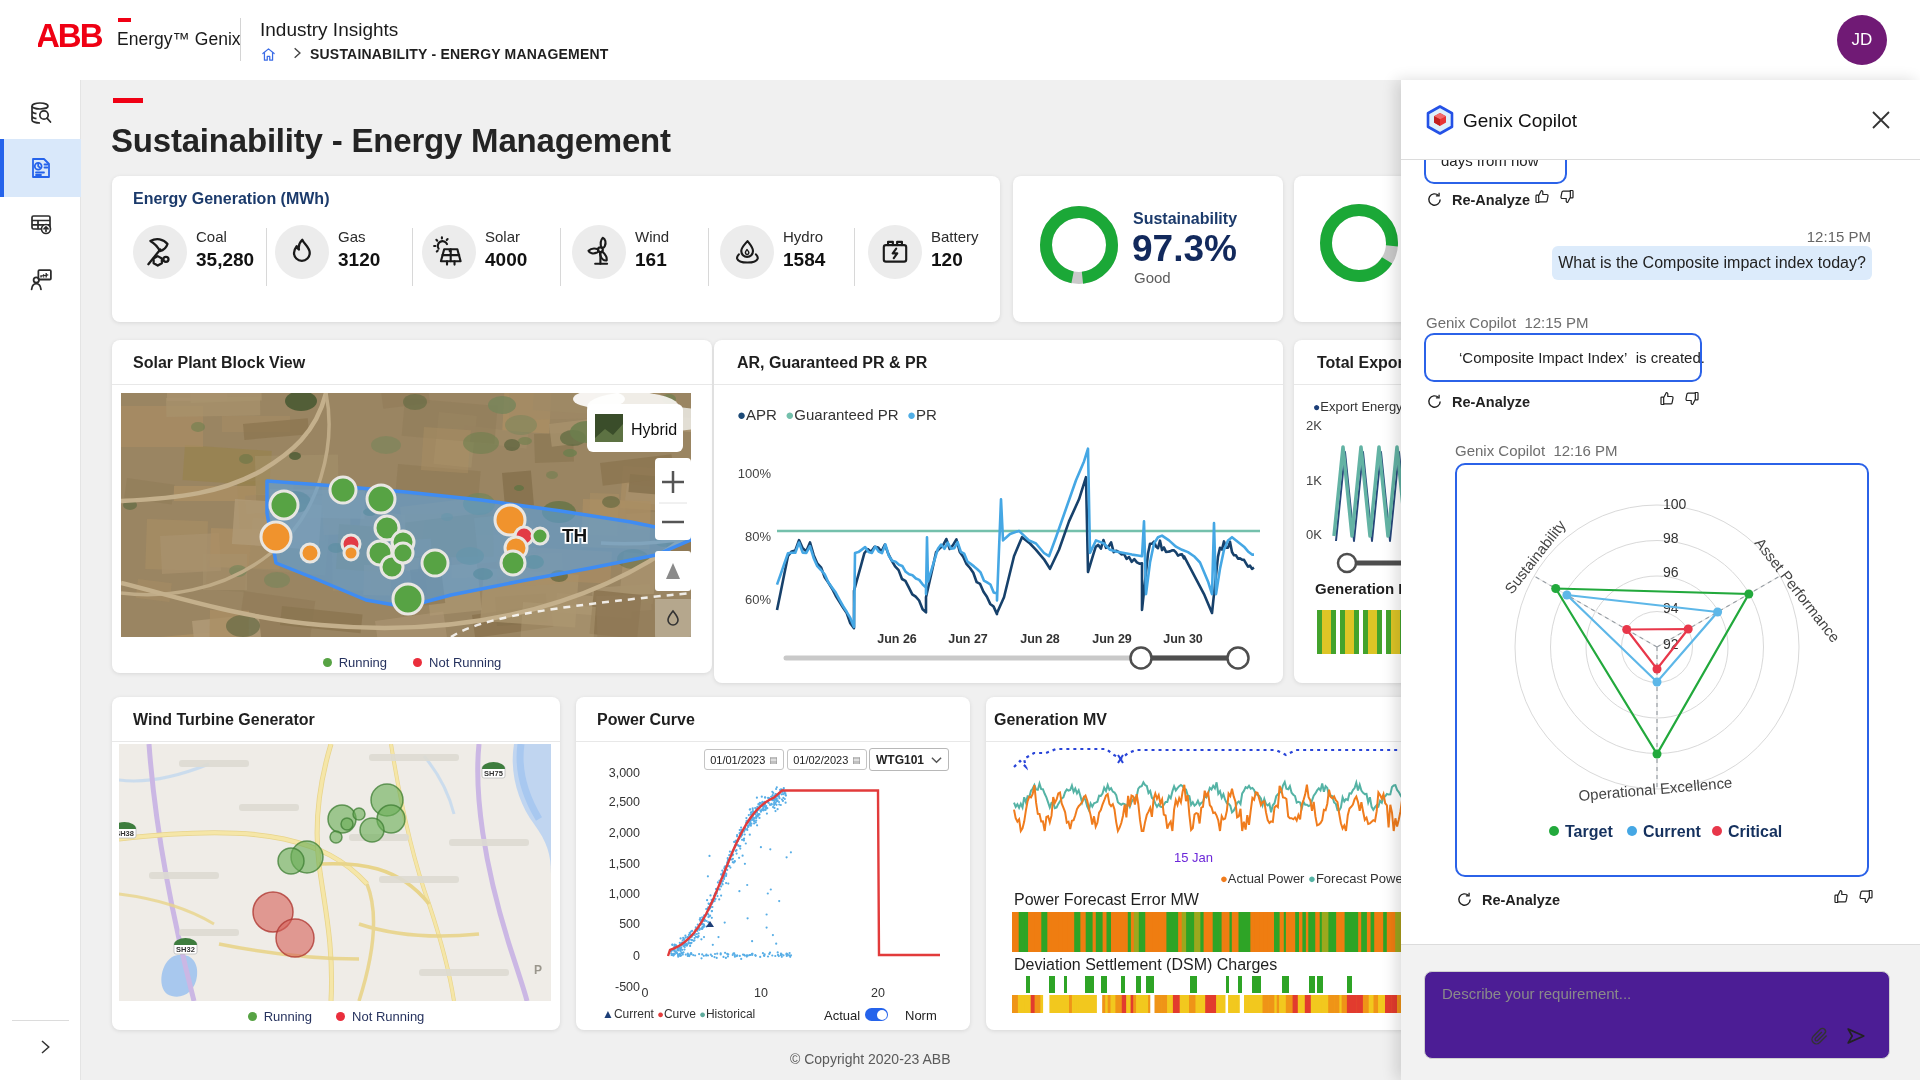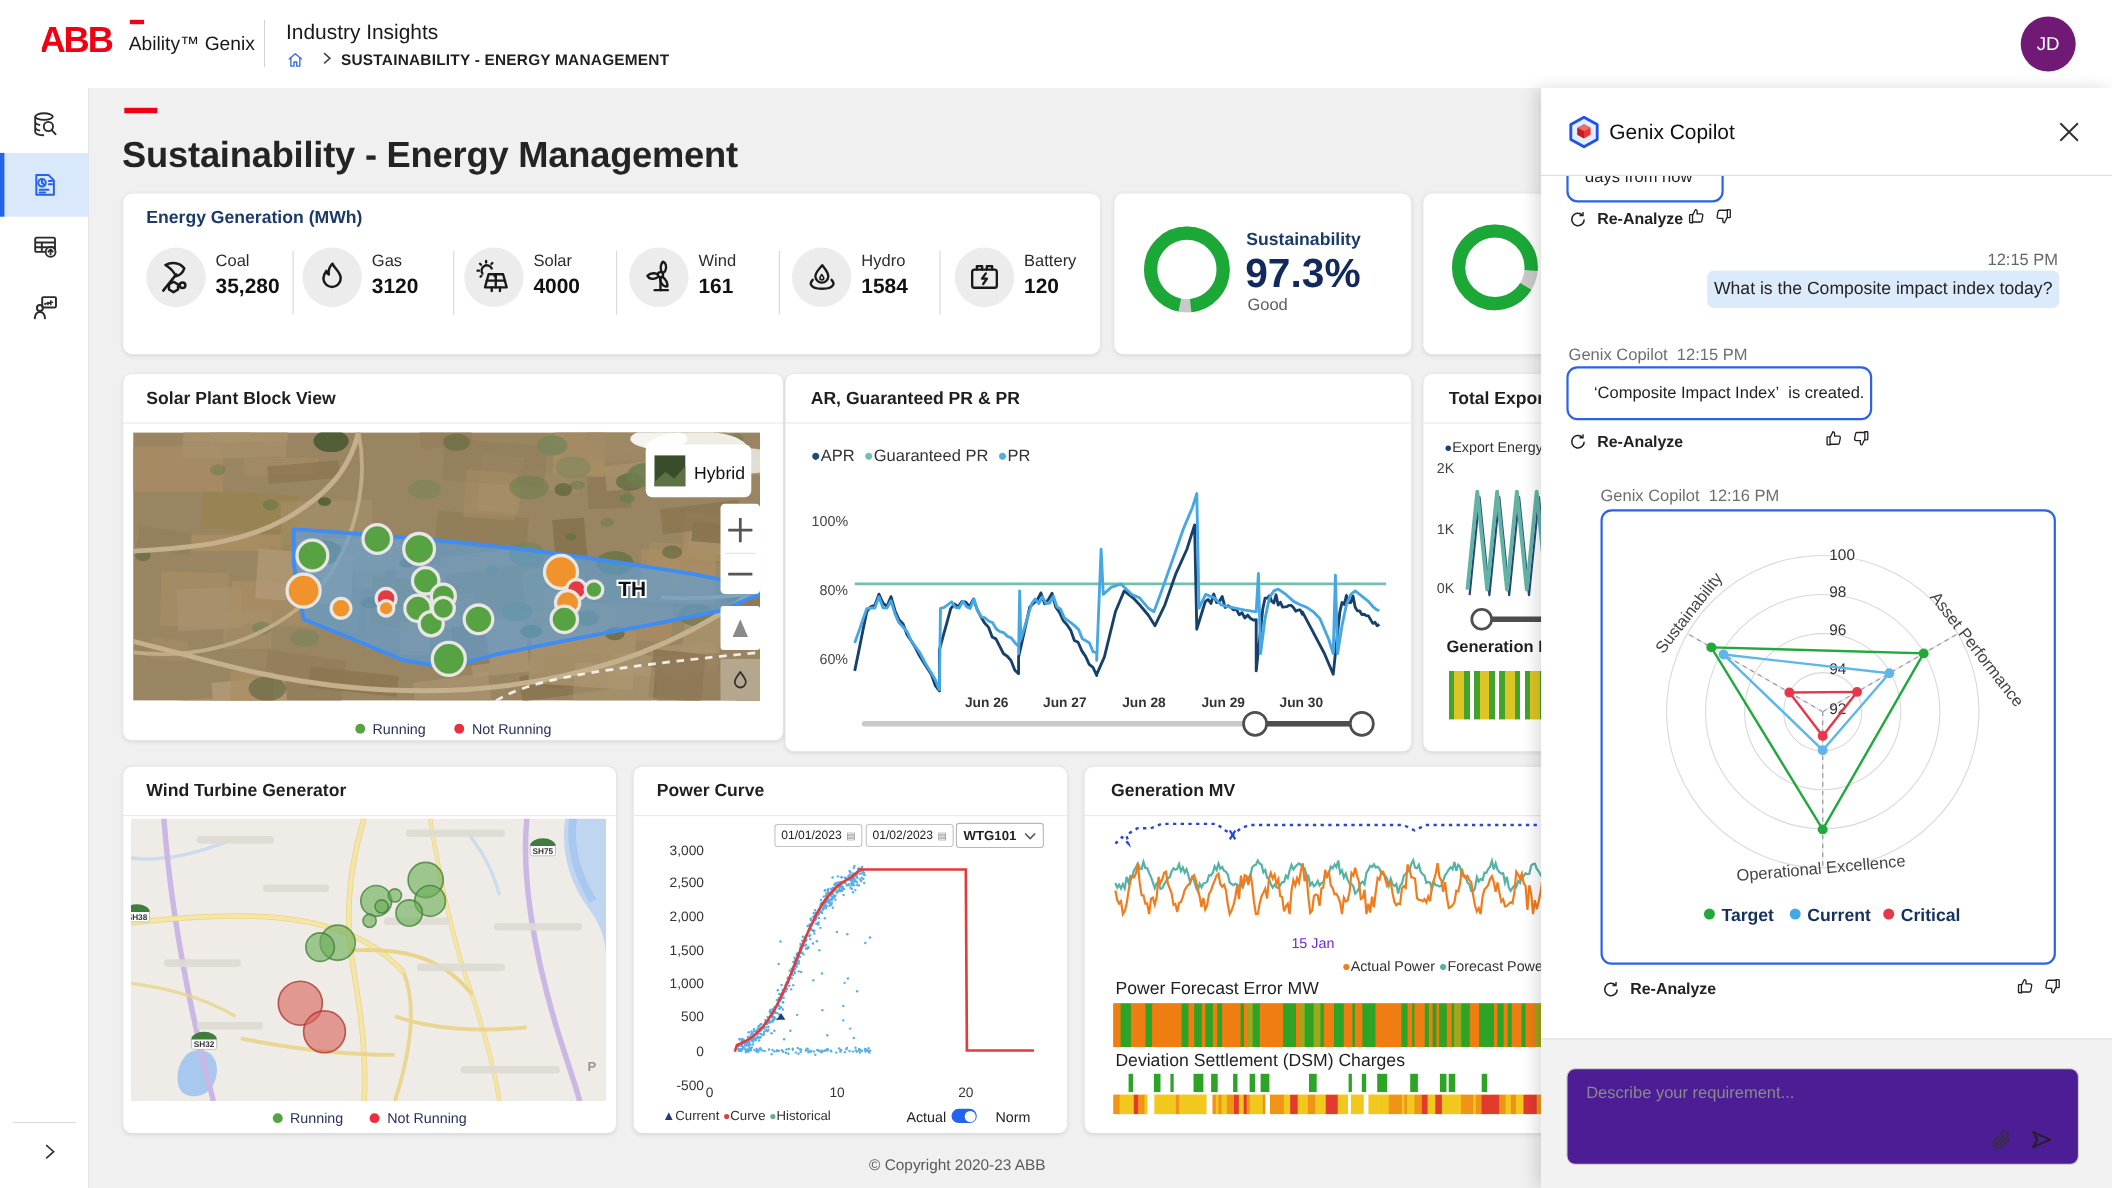--- a/index.html
+++ b/index.html
@@ -12,21 +12,21 @@
 svg{display:block}
 </style>
 </head>
 <body>
 
 <div class="abs" style="left:0;top:0;width:1920px;height:80px;background:#fff;z-index:30">
   <svg class="abs" style="left:38px;top:22px" width="68" height="28" viewBox="0 0 68 28">
     <text x="-2" y="25" font-family="Liberation Sans" font-size="33" font-weight="bold" fill="#ef0013" letter-spacing="-2">ABB</text>
   </svg>
   <div class="abs" style="left:118px;top:18px;width:13px;height:4px;background:#f00014"></div>
-  <div class="abs" style="left:117px;top:29px;font-size:17.5px;color:#1a1a1a">Ability™ Genix</div>
+  <div class="abs" style="left:117px;top:29px;font-size:17.5px;color:#1a1a1a">Energy™ Genix</div>
   <div class="abs" style="left:240px;top:18px;width:1px;height:43px;background:#d4d4d4"></div>
   <div class="abs" style="left:260px;top:19px;font-size:19px;color:#1a1a1a">Industry Insights</div>
   <svg class="abs" style="left:261px;top:47px" width="15" height="15" viewBox="0 0 24 24" fill="none" stroke="#3b6ce6" stroke-width="2" stroke-linecap="round" stroke-linejoin="round">
       <path d="M3 10.5 12 3l9 7.5"></path>
       <path d="M5.5 8.8V21h4.5v-6h4v6h4.5V8.8"></path>
     </svg>
   <svg class="abs" style="left:290px;top:46px" width="14" height="14" viewBox="0 0 24 24" fill="none" stroke="#444" stroke-width="2.4">
       <path d="M8 4l9 8-9 8"></path>
     </svg>
   <div class="abs" style="left:310px;top:46px;font-size:14px;font-weight:bold;letter-spacing:.2px;color:#1f1f1f">SUSTAINABILITY - ENERGY MANAGEMENT</div>
@@ -1098,21 +1098,21 @@
     </svg>
   <div class="abs" style="left:26px;top:310px;font-size:12px;color:#333"><span style="color:#1d3f78">▲</span>Current <span style="color:#e33c3c;font-size:11px">●</span>Curve <span style="color:#5eab9c;font-size:11px">●</span>Historical</div>
   <div class="abs" style="left:248px;top:311px;font-size:13px;color:#222">Actual</div>
   <div class="abs" style="left:289px;top:311px;width:23px;height:13px;border-radius:7px;background:#2563eb">
       <div class="abs" style="right:1.5px;top:1.5px;width:10px;height:10px;border-radius:50%;background:#fff"></div>
     </div>
   <div class="abs" style="left:329px;top:311px;font-size:13px;color:#222">Norm</div>
 </div>
 
 <div class="card" style="left:986px;top:697px;width:454px;height:333px;border-radius:8px 0 0 8px">
-  <div class="ctitle" style="left:24px">Generation MV</div>
+  <div class="ctitle" style="left:8px">Generation MV</div>
   <div class="cdiv"></div>
   <svg class="abs" style="left:0;top:0" width="454" height="333" viewBox="0 0 454 333">
       <path d="M28.0 105.7 L29.7 109.9 L31.4 107.3 L33.1 110.8 L34.8 106.7 L36.5 110.6 L38.2 100.2 L39.9 105.3 L41.6 99.4 L43.3 100.0 L45.0 93.8 L46.7 91.5 L48.4 88.0 L50.1 92.5 L51.8 92.9 L53.5 86.6 L55.2 92.0 L56.9 92.2 L58.7 96.8 L60.4 100.4 L62.1 105.4 L63.8 110.5 L65.5 105.9 L67.2 105.4 L68.9 111.2 L70.6 110.4 L72.3 106.9 L74.0 104.3 L75.7 101.4 L77.4 100.4 L79.1 95.2 L80.8 92.4 L82.5 93.6 L84.2 93.0 L85.9 88.5 L87.6 95.0 L89.3 91.6 L91.0 96.3 L92.7 93.3 L94.4 98.9 L96.1 105.5 L97.8 100.5 L99.5 103.1 L101.2 109.4 L102.9 113.0 L104.6 106.4 L106.3 109.6 L108.0 106.2 L109.7 105.6 L111.4 104.7 L113.1 98.7 L114.8 98.9 L116.5 96.6 L118.2 90.7 L120.0 94.0 L121.7 88.1 L123.4 92.8 L125.1 91.2 L126.8 94.6 L128.5 95.5 L130.2 98.2 L131.9 105.2 L133.6 106.7 L135.3 107.7 L137.0 106.5 L138.7 107.1 L140.4 109.0 L142.1 106.3 L143.8 109.8 L145.5 105.0 L147.2 102.4 L148.9 100.7 L150.6 99.7 L152.3 91.6 L154.0 89.7 L155.7 89.2 L157.4 85.3 L159.1 88.1 L160.8 89.0 L162.5 96.0 L164.2 94.0 L165.9 100.8 L167.6 102.1 L169.3 106.6 L171.0 109.8 L172.7 107.2 L174.4 109.7 L176.1 110.2 L177.8 107.8 L179.6 105.0 L181.3 105.0 L183.0 99.0 L184.7 101.2 L186.4 94.4 L188.1 89.3 L189.8 93.4 L191.5 91.1 L193.2 89.2 L194.9 87.9 L196.6 89.2 L198.3 91.9 L200.0 92.5 L201.7 98.4 L203.4 99.2 L205.1 107.8 L206.8 105.2 L208.5 108.7 L210.2 107.2 L211.9 103.8 L213.6 108.0 L215.3 105.8 L217.0 105.0 L218.7 99.1 L220.4 100.5 L222.1 96.6 L223.8 90.8 L225.5 92.5 L227.2 88.8 L228.9 91.3 L230.6 85.3 L232.3 96.7 L234.0 94.2 L235.7 100.7 L237.4 97.2 L239.1 102.7 L240.9 106.4 L242.6 106.7 L244.3 108.8 L246.0 115.3 L247.7 113.6 L249.4 110.5 L251.1 105.9 L252.8 104.5 L254.5 107.0 L256.2 96.4 L257.9 93.9 L259.6 90.1 L261.3 91.2 L263.0 88.8 L264.7 91.7 L266.4 90.9 L268.1 92.9 L269.8 97.5 L271.5 97.6 L273.2 98.9 L274.9 101.5 L276.6 108.1 L278.3 101.9 L280.0 107.0 L281.7 108.4 L283.4 106.7 L285.1 115.2 L286.8 108.3 L288.5 106.2 L290.2 99.2 L291.9 97.3 L293.6 95.5 L295.3 94.7 L297.0 88.3 L298.7 85.1 L300.4 91.8 L302.2 92.3 L303.9 89.2 L305.6 95.7 L307.3 97.7 L309.0 99.1 L310.7 105.6 L312.4 104.8 L314.1 105.4 L315.8 111.3 L317.5 104.8 L319.2 107.7 L320.9 107.8 L322.6 109.0 L324.3 108.3 L326.0 103.6 L327.7 98.7 L329.4 96.4 L331.1 93.4 L332.8 91.3 L334.5 93.4 L336.2 86.5 L337.9 94.7 L339.6 89.2 L341.3 91.0 L343.0 98.8 L344.7 98.5 L346.4 99.3 L348.1 105.4 L349.8 106.8 L351.5 113.1 L353.2 113.4 L354.9 110.4 L356.6 100.4 L358.3 104.4 L360.0 102.1 L361.8 103.1 L363.5 96.3 L365.2 96.6 L366.9 93.1 L368.6 91.1 L370.3 85.7 L372.0 93.5 L373.7 87.8 L375.4 93.6 L377.1 95.9 L378.8 97.1 L380.5 96.9 L382.2 105.5 L383.9 100.2 L385.6 109.8 L387.3 112.9 L389.0 110.2 L390.7 108.1 L392.4 109.5 L394.1 103.8 L395.8 105.7 L397.5 99.8 L399.2 99.3 L400.9 97.0 L402.6 97.6 L404.3 97.4 L406.0 90.0 L407.7 88.5 L409.4 88.2 L411.1 92.9 L412.8 95.1 L414.5 98.2 L416.2 101.0 L417.9 103.3 L419.6 107.4 L421.3 106.0 L423.1 111.8 L424.8 112.6 L426.5 115.8 L428.2 106.6 L429.9 103.8 L431.6 103.1 L433.3 102.7 L435.0 100.8 L436.7 97.7 L438.4 99.6 L440.1 86.1 L441.8 89.4 L443.5 90.4 L445.2 86.8 L446.9 92.7 L448.6 94.1 L450.3 96.9 L452.0 99.2" fill="none" stroke="#55b3a5" stroke-width="2"></path>
       <path d="M28.0 112.6 L29.7 121.2 L31.4 124.6 L33.1 122.3 L34.8 134.0 L36.5 131.3 L38.2 124.6 L39.9 113.3 L41.6 104.1 L43.3 99.7 L45.0 100.5 L46.7 97.0 L48.4 88.2 L50.1 105.7 L51.8 116.8 L53.5 116.9 L55.2 124.4 L56.9 124.3 L58.7 134.0 L60.4 120.0 L62.1 119.1 L63.8 125.4 L65.5 118.7 L67.2 100.1 L68.9 105.8 L70.6 102.4 L72.3 96.4 L74.0 95.5 L75.7 106.4 L77.4 110.7 L79.1 115.1 L80.8 125.6 L82.5 124.7 L84.2 132.1 L85.9 123.7 L87.6 123.1 L89.3 118.3 L91.0 112.1 L92.7 109.2 L94.4 107.4 L96.1 105.1 L97.8 100.3 L99.5 98.6 L101.2 103.5 L102.9 111.3 L104.6 118.1 L106.3 127.6 L108.0 119.3 L109.7 129.7 L111.4 125.8 L113.1 115.6 L114.8 113.1 L116.5 107.7 L118.2 103.5 L120.0 98.7 L121.7 97.2 L123.4 106.8 L125.1 109.1 L126.8 107.2 L128.5 112.5 L130.2 125.1 L131.9 134.0 L133.6 130.7 L135.3 126.0 L137.0 118.7 L138.7 107.7 L140.4 120.4 L142.1 98.9 L143.8 109.6 L145.5 98.6 L147.2 99.5 L148.9 107.5 L150.6 97.2 L152.3 107.0 L154.0 122.9 L155.7 134.0 L157.4 134.0 L159.1 124.9 L160.8 117.9 L162.5 114.6 L164.2 110.8 L165.9 119.8 L167.6 101.9 L169.3 96.5 L171.0 101.7 L172.7 98.1 L174.4 106.4 L176.1 102.4 L177.8 117.6 L179.6 118.5 L181.3 131.6 L183.0 127.2 L184.7 124.6 L186.4 134.0 L188.1 112.7 L189.8 103.1 L191.5 107.9 L193.2 101.2 L194.9 105.3 L196.6 94.8 L198.3 87.8 L200.0 104.1 L201.7 98.4 L203.4 118.1 L205.1 132.9 L206.8 131.0 L208.5 117.6 L210.2 116.1 L211.9 116.8 L213.6 126.5 L215.3 110.7 L217.0 109.8 L218.7 93.7 L220.4 98.9 L222.1 95.8 L223.8 108.0 L225.5 110.3 L227.2 116.0 L228.9 115.5 L230.6 118.6 L232.3 123.5 L234.0 134.0 L235.7 119.1 L237.4 122.5 L239.1 121.6 L240.9 113.6 L242.6 96.6 L244.3 99.0 L246.0 91.8 L247.7 99.4 L249.4 104.5 L251.1 120.3 L252.8 119.3 L254.5 111.8 L256.2 134.0 L257.9 124.6 L259.6 132.6 L261.3 118.2 L263.0 127.8 L264.7 113.6 L266.4 101.0 L268.1 102.7 L269.8 95.2 L271.5 95.7 L273.2 101.7 L274.9 108.0 L276.6 104.9 L278.3 104.4 L280.0 115.4 L281.7 123.1 L283.4 125.9 L285.1 124.4 L286.8 124.9 L288.5 110.5 L290.2 108.6 L291.9 110.2 L293.6 88.9 L295.3 92.9 L297.0 100.5 L298.7 100.8 L300.4 102.0 L302.2 119.5 L303.9 121.2 L305.6 121.2 L307.3 122.3 L309.0 120.4 L310.7 123.5 L312.4 118.0 L314.1 122.3 L315.8 107.7 L317.5 103.1 L319.2 97.3 L320.9 87.7 L322.6 100.3 L324.3 103.4 L326.0 113.8 L327.7 104.9 L329.4 119.2 L331.1 128.4 L332.8 127.6 L334.5 126.1 L336.2 123.2 L337.9 112.8 L339.6 113.3 L341.3 106.7 L343.0 92.7 L344.7 100.0 L346.4 101.4 L348.1 99.4 L349.8 103.1 L351.5 105.1 L353.2 116.8 L354.9 126.2 L356.6 131.6 L358.3 128.6 L360.0 134.0 L361.8 118.2 L363.5 111.5 L365.2 109.8 L366.9 107.6 L368.6 102.1 L370.3 99.6 L372.0 104.9 L373.7 113.8 L375.4 105.2 L377.1 114.5 L378.8 122.8 L380.5 120.6 L382.2 127.0 L383.9 126.4 L385.6 124.8 L387.3 123.2 L389.0 124.2 L390.7 114.2 L392.4 95.5 L394.1 98.1 L395.8 101.7 L397.5 97.2 L399.2 106.2 L400.9 108.3 L402.6 130.3 L404.3 107.8 L406.0 115.7 L407.7 134.0 L409.4 121.3 L411.1 129.6 L412.8 122.5 L414.5 114.2 L416.2 101.8 L417.9 105.1 L419.6 106.1 L421.3 101.9 L423.1 103.0 L424.8 102.7 L426.5 110.1 L428.2 116.4 L429.9 123.9 L431.6 119.8 L433.3 121.6 L435.0 123.2 L436.7 115.6 L438.4 116.4 L440.1 106.2 L441.8 98.3 L443.5 107.7 L445.2 102.6 L446.9 97.9 L448.6 107.8 L450.3 103.9 L452.0 122.3" fill="none" stroke="#f07c1d" stroke-width="2"></path>
       <path d="M28 70 L34 64 L40 70 L38 62 L48 56 L60 56 L70 52 L120 52 L128 58 L135 62 L142 56 L150 53 L200 53 L290 53 L300 58 L310 53 L440 53 L454 50" fill="none" stroke="#2945d8" stroke-width="2.2" stroke-dasharray="3 4"></path>
       <path d="M132 58l5 8M137 58l-5 8" stroke="#2945d8" stroke-width="2"></path>
     </svg>
   <div class="abs" style="left:188px;top:153px;font-size:13px;color:#6d28d9">15 Jan</div>
   <div class="abs" style="left:234px;top:174px;font-size:13px;color:#333"><span style="color:#f07c1d;font-size:13px">●</span>Actual Power <span style="color:#55b3a5;font-size:13px">●</span>Forecast Powe</div>
   <div class="abs" style="left:28px;top:194px;font-size:16px;color:#1f1f1f">Power Forecast Error MW</div>
@@ -1376,21 +1376,21 @@
             <path d="M7 10v11H4a1 1 0 0 1-1-1v-9a1 1 0 0 1 1-1h3zm0 1 4-8a2.2 2.2 0 0 1 2.2 2.2V9H19a2 2 0 0 1 2 2.4l-1.4 7A2 2 0 0 1 17.6 20H7"></path>
           </svg>
           <svg width="16" height="17" viewBox="0 0 24 24" fill="none" stroke="#222" stroke-width="1.8" transform="rotate(180)">
             <path d="M7 10v11H4a1 1 0 0 1-1-1v-9a1 1 0 0 1 1-1h3zm0 1 4-8a2.2 2.2 0 0 1 2.2 2.2V9H19a2 2 0 0 1 2 2.4l-1.4 7A2 2 0 0 1 17.6 20H7"></path>
           </svg>
         </div>
       </div>
     <div class="abs" style="right:49px;top:68px;font-size:15px;color:#666">12:15 PM</div>
     <div class="abs" style="left:151px;top:86px;width:320px;height:34px;background:#dcebfb;border-radius:6px;font-size:16px;color:#222;display:flex;align-items:center;justify-content:center">What is the Composite impact index today?</div>
     <div class="abs" style="left:25px;top:154px;font-size:15px;color:#6e6e6e">Genix Copilot&nbsp;&nbsp;12:15 PM</div>
-    <div class="abs" style="left:23px;top:173px;width:278px;height:49px;border:2.5px solid #2b62e8;border-radius:10px;font-size:15px;white-space:nowrap;color:#222;display:flex;align-items:center;padding-left:23px">‘Composite Impact Index’&nbsp; is created.</div>
+    <div class="abs" style="left:23px;top:173px;width:278px;height:49px;border:2.5px solid #2b62e8;border-radius:10px;font-size:15px;white-space:nowrap;color:#222;display:flex;align-items:center;padding-left:33px">‘Composite Impact Index’&nbsp; is created.</div>
     <div class="abs" style="left:25px;top:233px">
         <div style="display:flex;align-items:center;gap:9px">
           <svg width="17" height="17" viewBox="0 0 24 24" fill="none" stroke="#222" stroke-width="2">
             <path d="M20 12a8 8 0 1 1-2.3-5.6"></path>
             <path d="M18.5 2.5v4.5H14" stroke-width="1.8"></path>
           </svg>
           <span style="font-size:14.5px;font-weight:bold;color:#222">Re-Analyze</span>
         </div>
       </div>
     <div class="abs" style="left:258px;top:230px">

